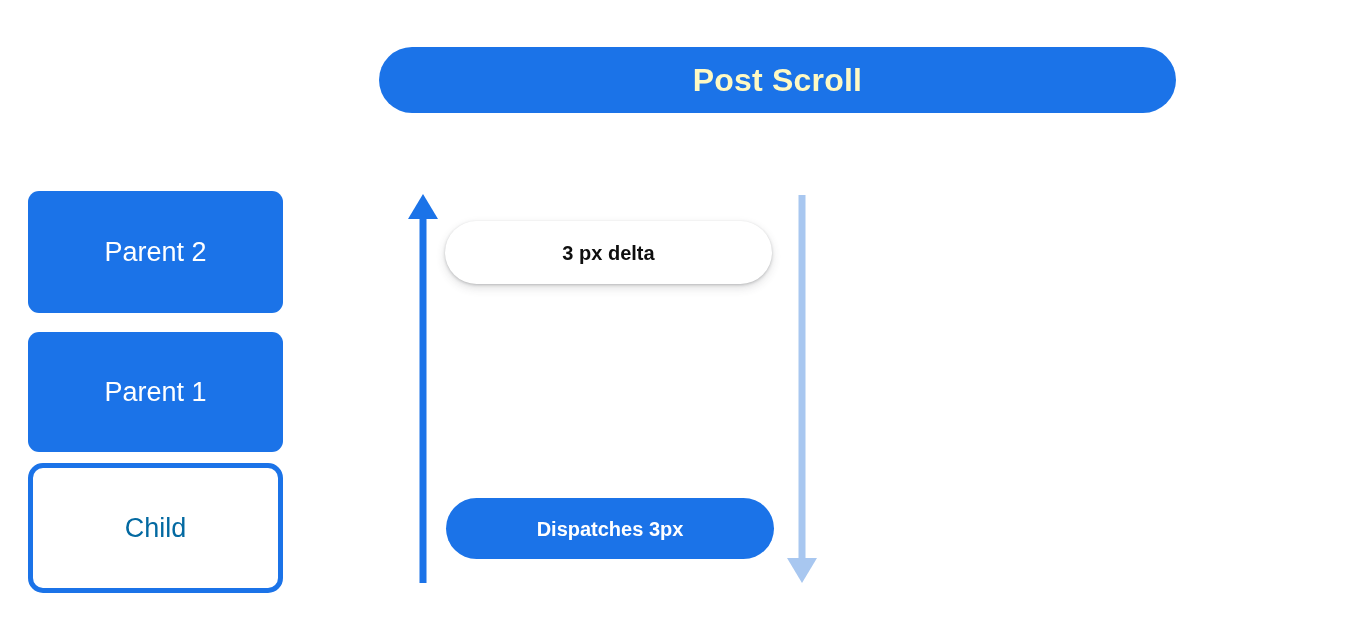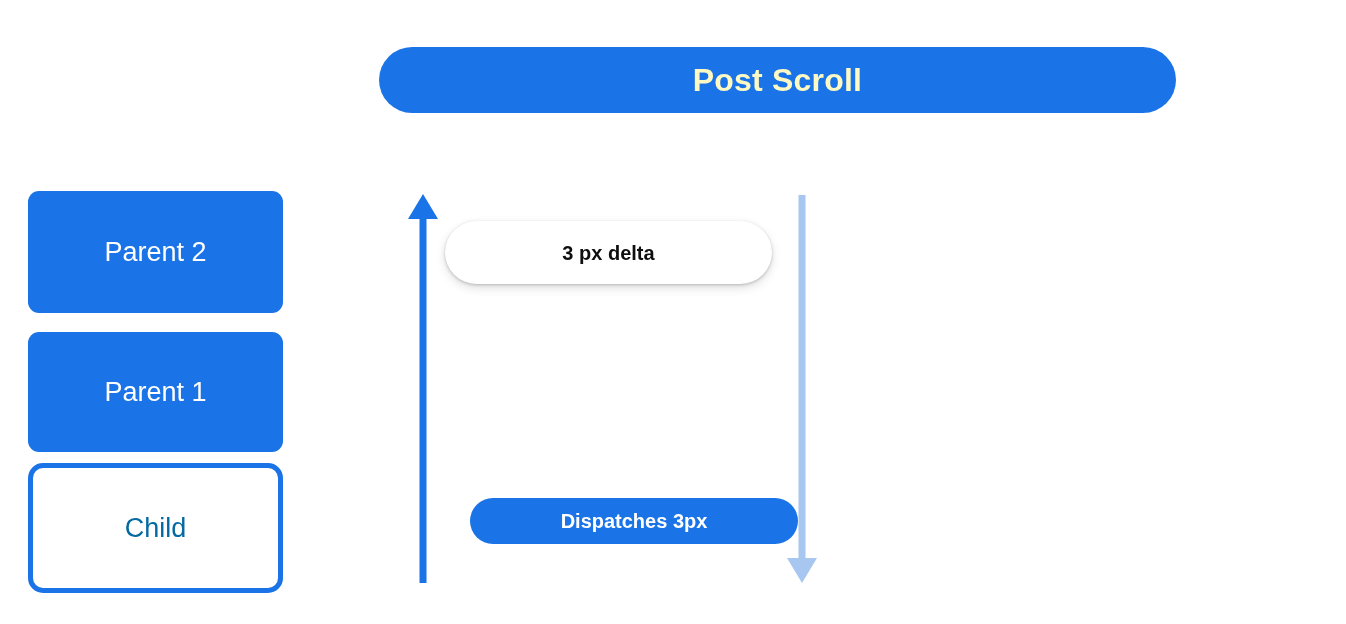--- a/index.html
+++ b/index.html
@@ -104,24 +104,24 @@
     top: 221px;
     width: 327px;
     height: 63px;
     background: #ffffff;
     border-radius: 32px;
     box-shadow: 0 1px 3px rgba(60,64,67,0.28), 0 4px 10px rgba(60,64,67,0.16);
   }
   #pill-delta .label { color: #0f0f0f; }
 
   #pill-dispatch {
-    left: 470px;
+    left: 446px;
     top: 498px;
     width: 328px;
-    height: 46px;
+    height: 61px;
     background: #1b73e8;
     border-radius: 31px;
   }
   #pill-dispatch .label { color: #ffffff; }
 </style>
 </head>
 <body>
 
 <div id="canvas">
 

